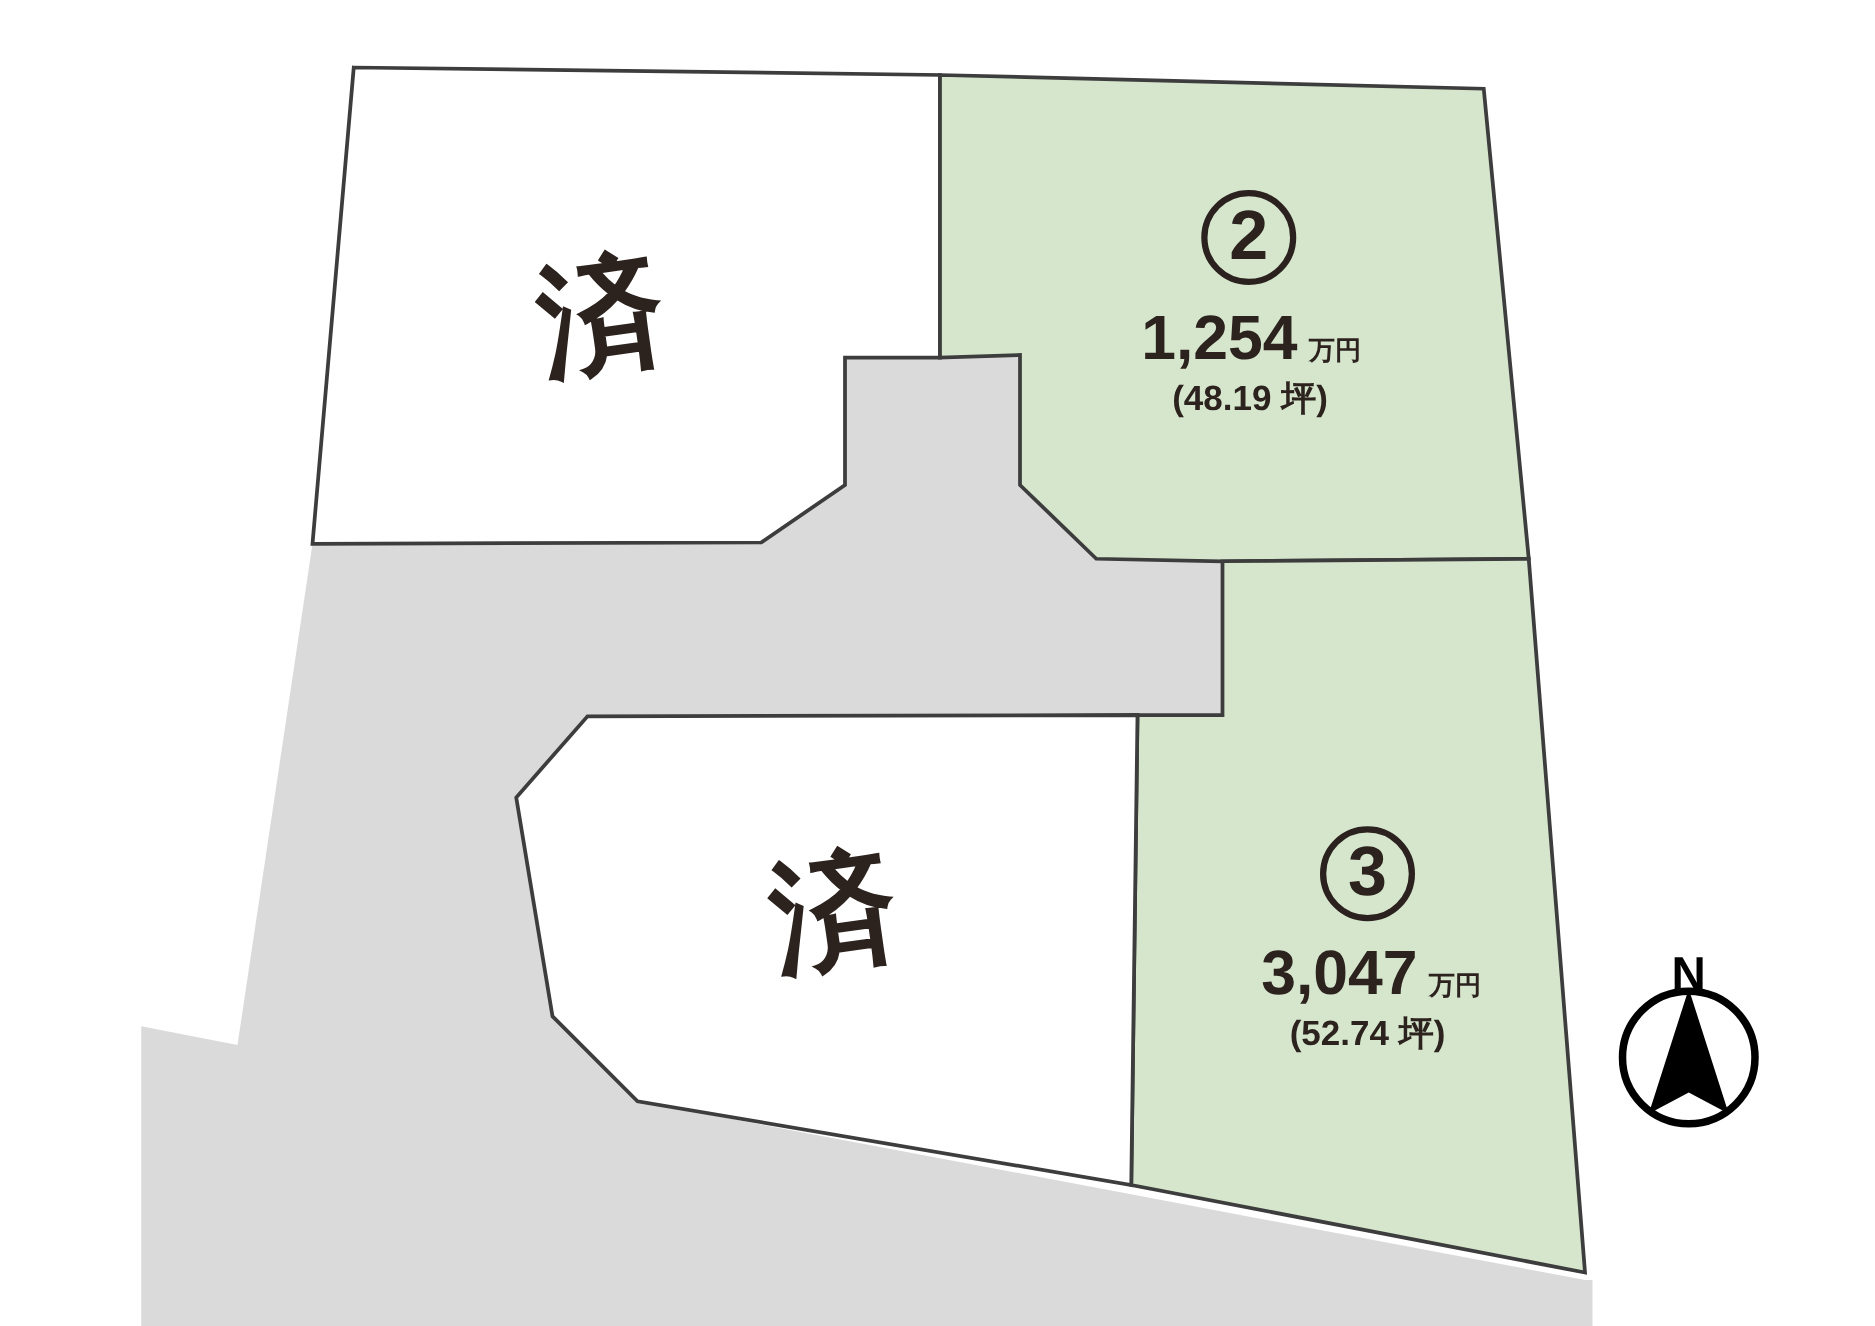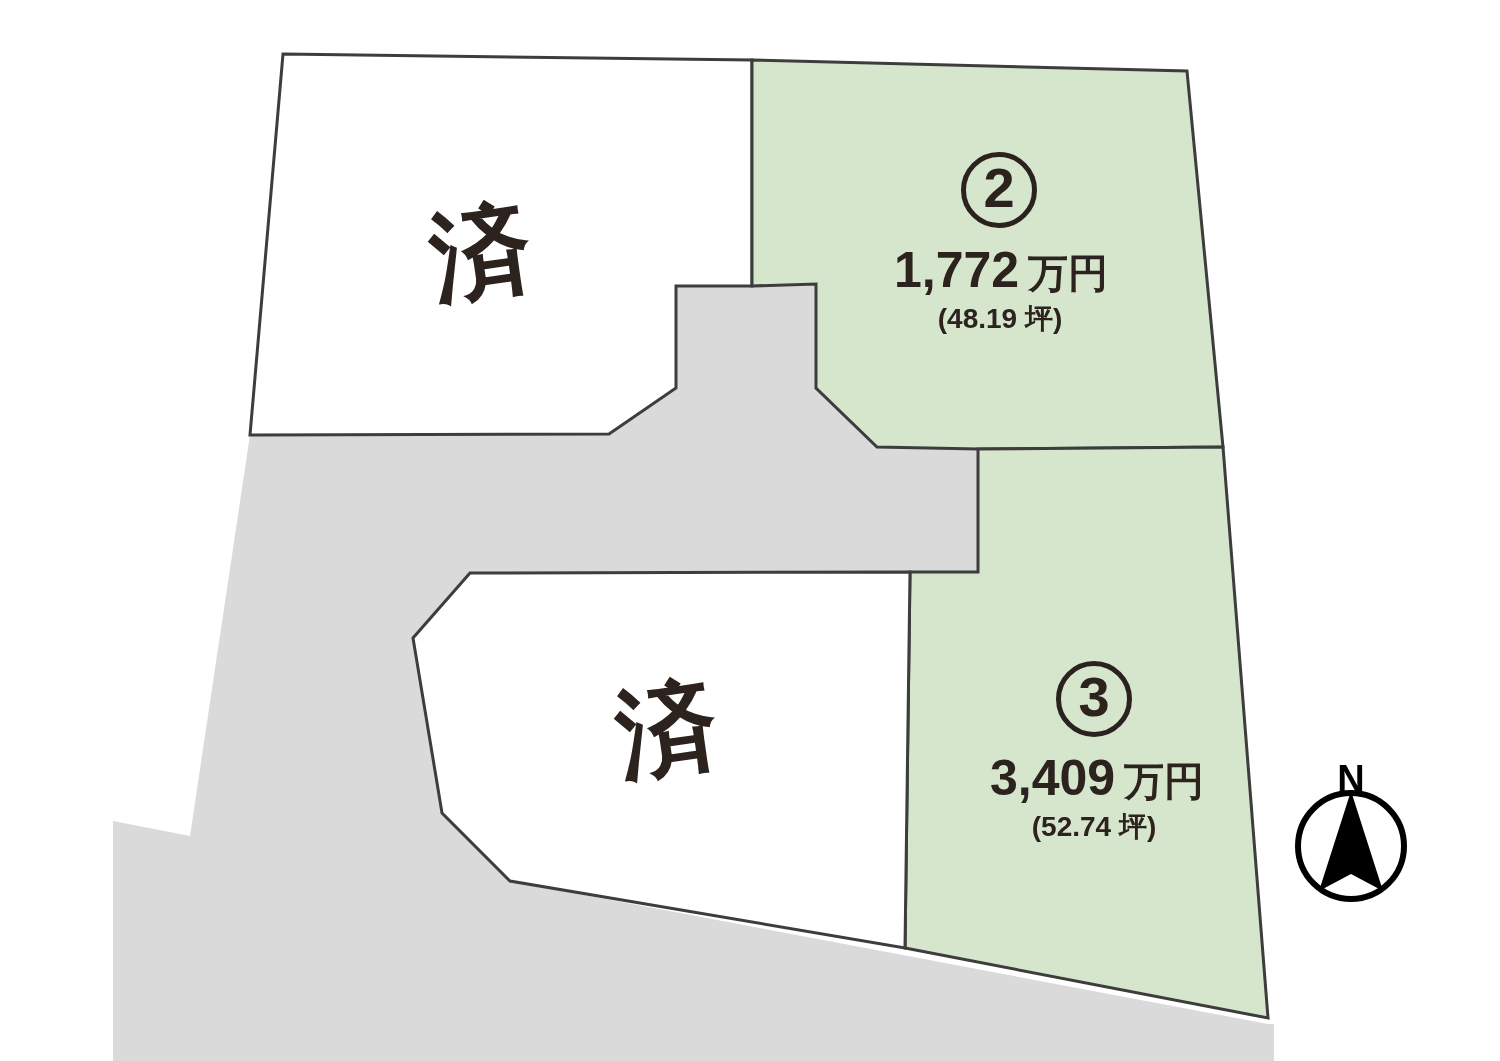--- a/index.html
+++ b/index.html
@@ -68,21 +68,21 @@
   .price-line {
     display: flex;
     align-items: baseline;
     gap: 9px;
   }
   .price-num {
     font-size: 50px;
     line-height: 1;
   }
   .price-unit {
-    font-size: 40px;
+    font-size: 21px;
     line-height: 1;
     font-family: Liberation Serif, serif;
   }
   .area-line {
     font-size: 28px;
     line-height: 1;
   }
   .compass-label {
     font-family: "Liberation Sans", "DejaVu Sans", sans-serif;
     font-size: 38px;
@@ -114,29 +114,29 @@
       <text class="compass-label" x="1351" y="792">N</text>
     </g>
   </svg>
 
   <div class="overlay label-sold" style="left:481px; top:255px;">済</div>
 
   <div class="overlay badge" style="left:999px; top:190px;">
     <span>2</span>
   </div>
   <div class="overlay price-line" style="left:1001px; top:270px;">
-    <span class="price-num">1,772</span>
+    <span class="price-num">1,254</span>
     <span class="price-unit">万円</span>
   </div>
   <div class="overlay area-line" style="left:1000px; top:319px;">(48.19 坪)</div>
 
   <div class="overlay badge" style="left:1094px; top:699px;">
     <span>3</span>
   </div>
   <div class="overlay price-line" style="left:1097px; top:778px;">
-    <span class="price-num">3,409</span>
+    <span class="price-num">3,047</span>
     <span class="price-unit">万円</span>
   </div>
   <div class="overlay area-line" style="left:1094px; top:827px;text-align:right;">(52.74 坪)</div>
 
   <div class="overlay label-sold" style="left:667px; top:732px;">済</div>
 
 </div>
 
 </body></html>

